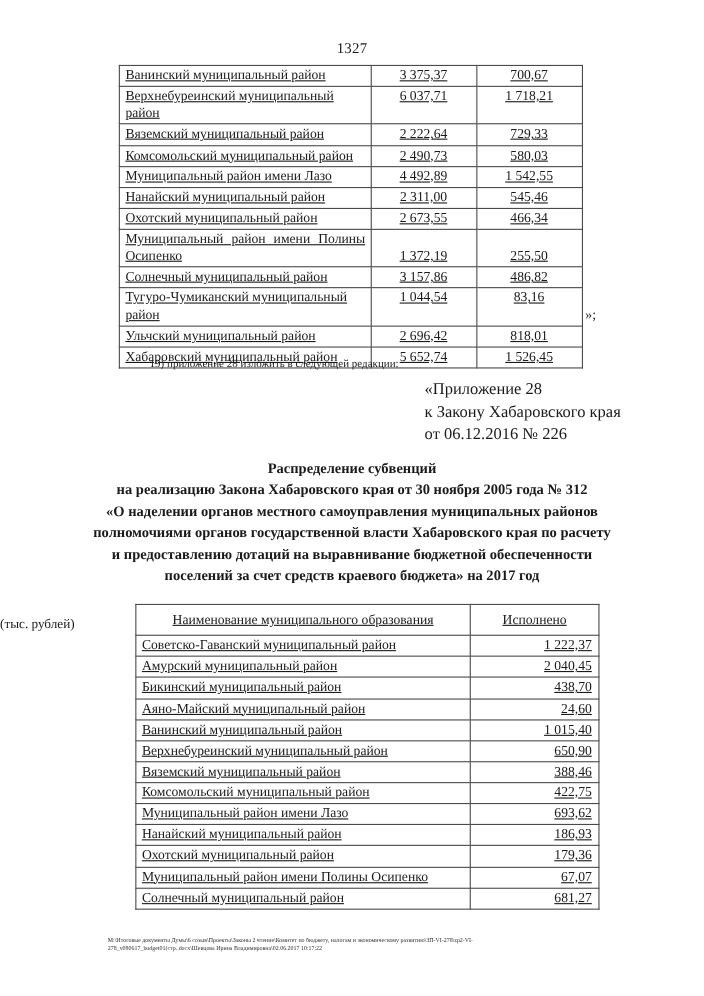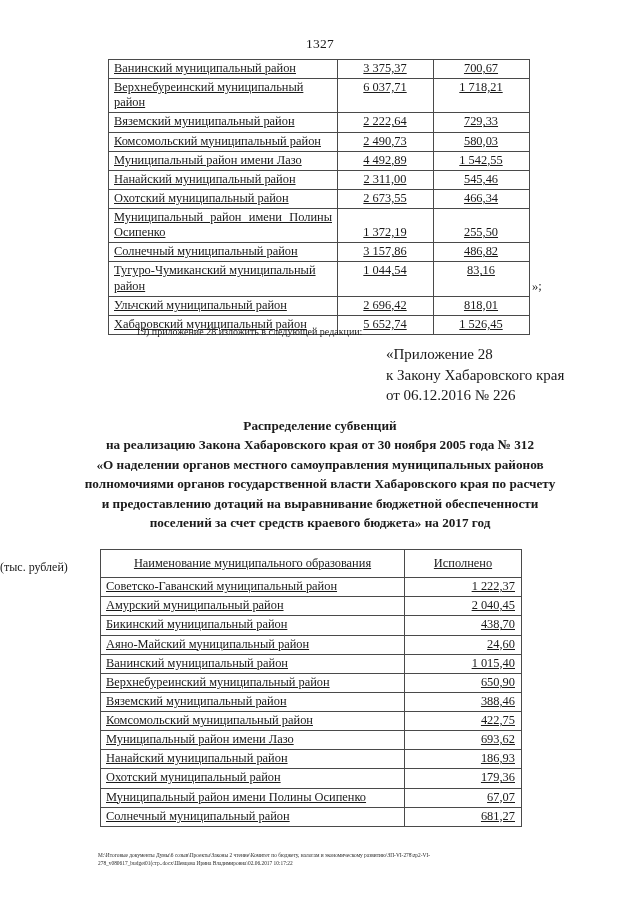--- a/index.html
+++ b/index.html
@@ -126,21 +126,21 @@
     left: 0;
     width: 586px;
     font-size: 12px;
     margin-top: 29px;
   }
 
   
   #table-two-wrap {
     position: absolute;
     top: 549px;
-    left: 100px;
+    left: 123px;
     width: 421px;
   }
   #table-two { width: 421px; }
   #table-two col.c-name { width: 304px; }
   #table-two col.c-val  { width: 117px; }
   #table-two th {
     text-align: center;
     padding-top: 6px;
     padding-bottom: 6px;
     font-weight: normal;

